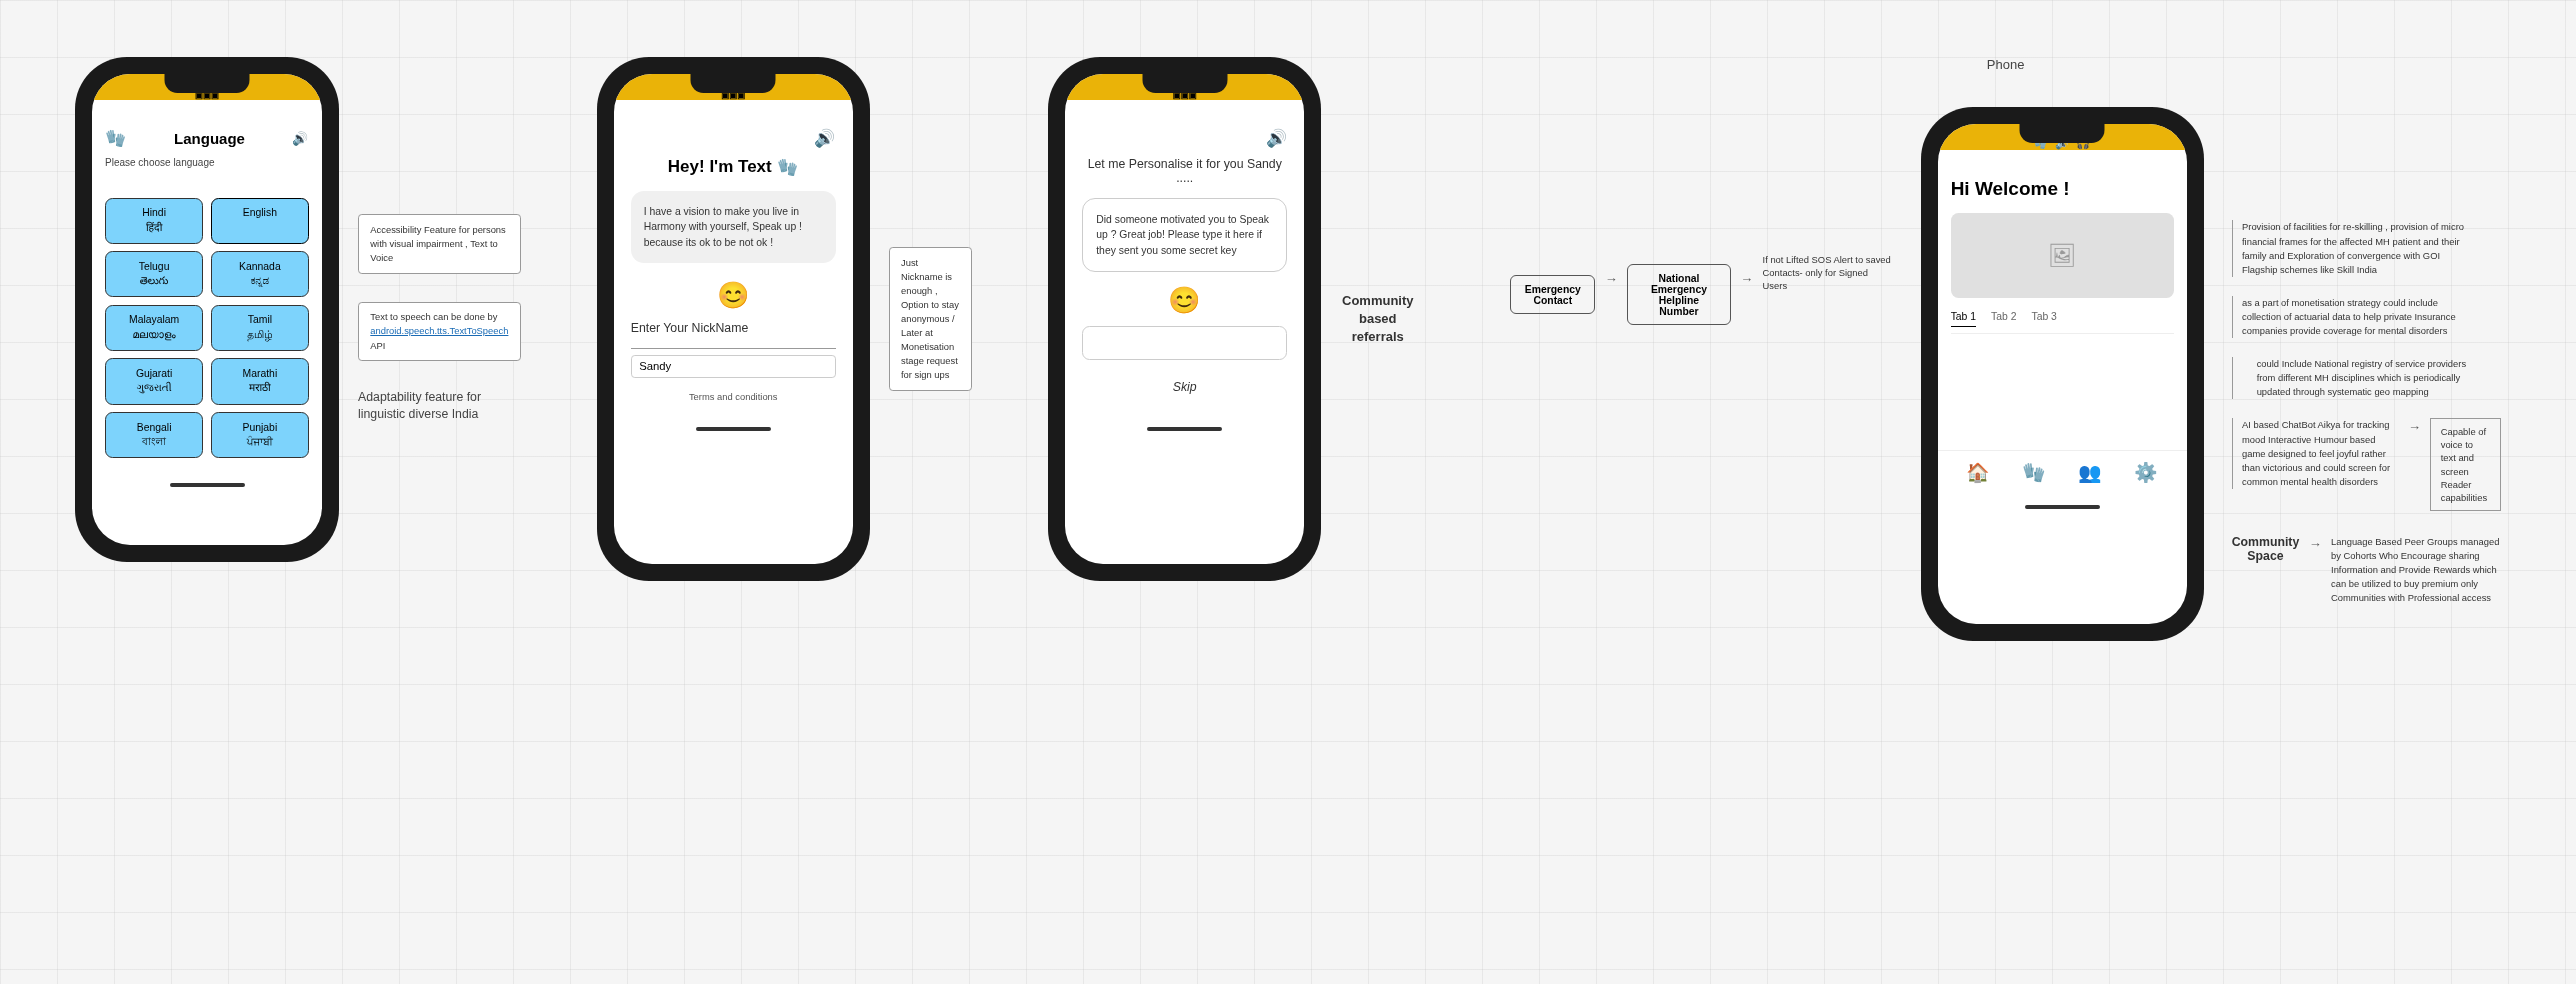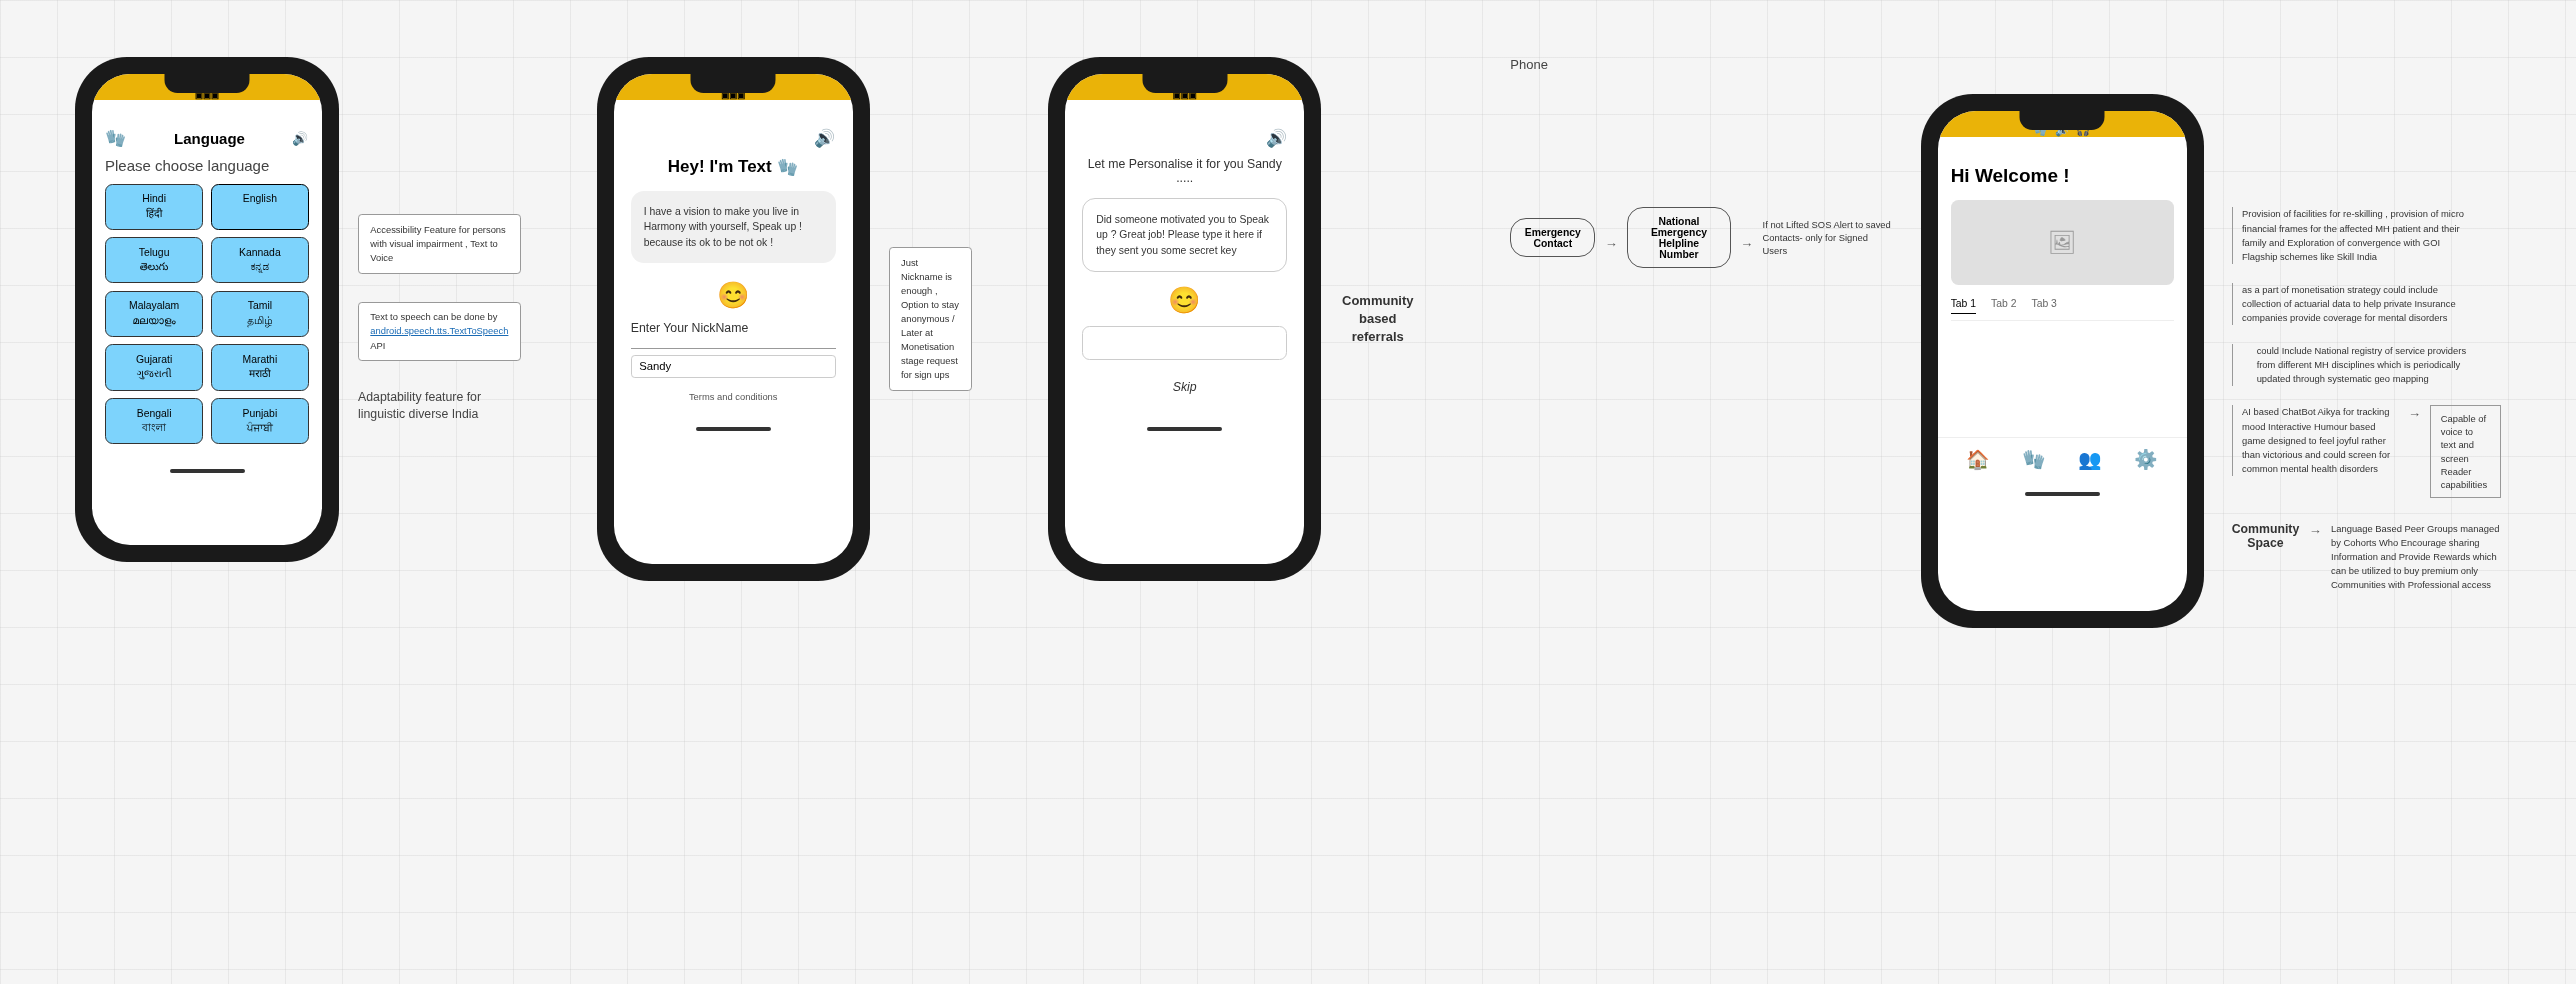--- a/index.html
+++ b/index.html
@@ -81,23 +81,23 @@
       display: flex;
       justify-content: space-between;
       align-items: center;
       margin-bottom: 7.5px;
     }
     .phone1-title {
       font-size: 15px;
       font-weight: bold;
     }
     .phone1-subtitle {
-      font-size: 15px;
+      font-size: 10px;
       color: #444;
-      margin-bottom: 10px;
+      margin-bottom: 30px;
     }
     .language-grid {
       display: grid;
       grid-template-columns: 1fr 1fr;
       gap: 7.5px;
     }
     .lang-btn {
       border: 1.4px solid #333;
       border-radius: 7.5px;
       padding: 7.5px 5.7px;
@@ -331,26 +331,27 @@
 
     
     .phone-label {
       font-size: 13px;
       font-weight: 500;
       color: #444;
       margin-bottom: 9.4px;
     }
     .emergency-box {
       border: 1.4px solid #555;
-      border-radius: 16px;
+      border-radius: 6px;
       padding: 7.5px 11.3px;
       font-size: 10.4px;
       font-weight: bold;
       text-align: center;
       min-width: 85px;
+      margin-top: 44px;
     }
     .arrow-right {
       font-size: 13px;
       color: #555;
       margin-top: 9.4px;
     }
     .emergency-desc {
       font-size: 9.4px;
       line-height: 1.4;
       color: #333;
@@ -498,21 +499,21 @@
         </div>
         <div class="phone-bottom-bar">
           <div class="home-indicator"></div>
         </div>
       </div>
     </div>
 
     <div class="community-referral">Community based referrals</div>
   </div>
 
-  <div style="display:flex;flex-direction:column;gap:13px;margin-left:57px;">
+  <div style="display:flex;flex-direction:column;gap:26px;margin-left:57px;align-items:center;">
     <div class="phone-label">Phone</div>
     <div style="display:flex;flex-direction:row;gap:28px;align-items:flex-start;">
 
       <div style="display:flex;flex-direction:column;gap:13px;padding-top:113px;align-items:flex-start;">
         <div style="display:flex;align-items:center;gap:9.4px;">
           <div class="emergency-box">
             <span>Emergency Contact</span>
           </div>
           <span class="arrow-right">→</span>
           <div style="display:flex;flex-direction:column;gap:9.4px;">

